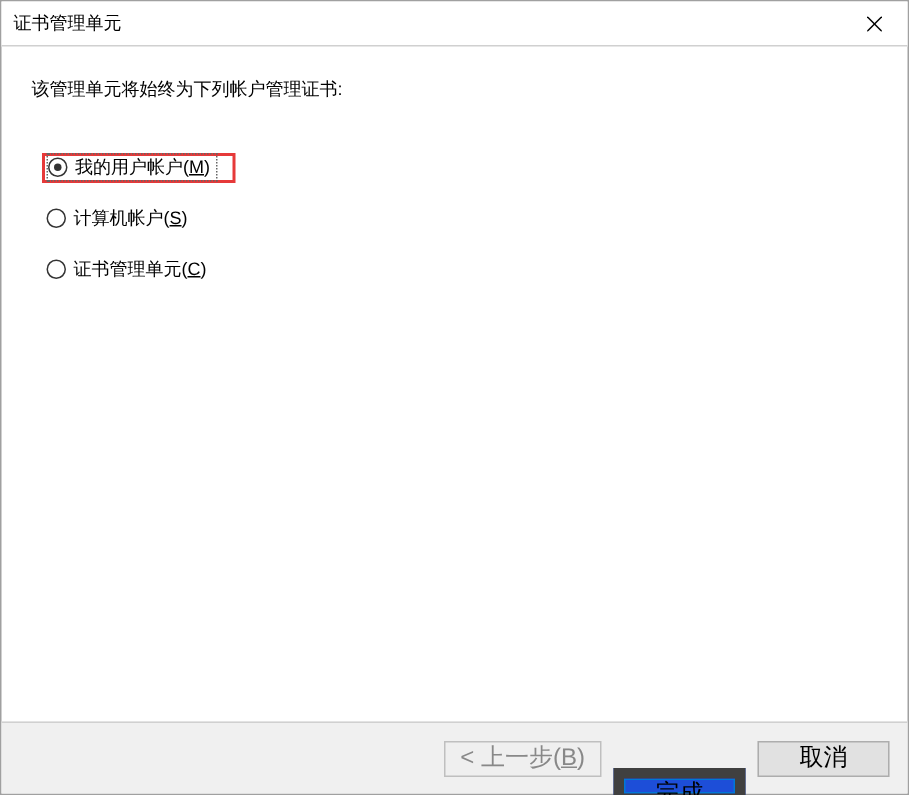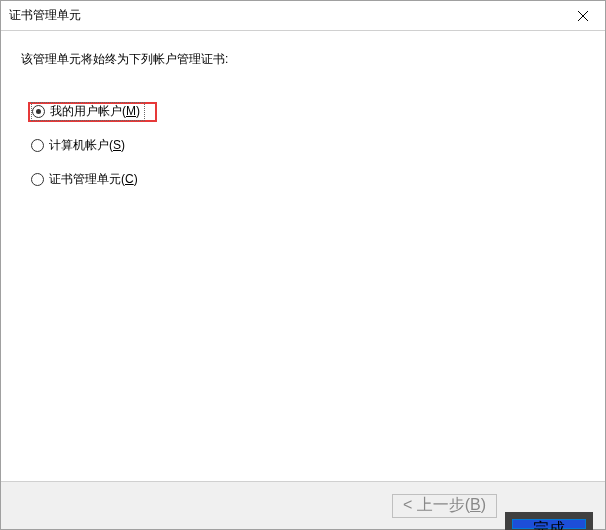--- a/index.html
+++ b/index.html
@@ -171,14 +171,15 @@
           <span class="radio-label"><span>证书管理单元(</span><u>C</u><span>)</span></span>
         </div>
       </div>
 
     </div>
   </div>
 
   <div class="button-bar">
     <button class="btn" disabled=""><span>&lt; 上一步(</span><u>B</u><span>)</span></button>
     <button class="btn primary">完成</button>
+    <button class="btn">取消</button>
   </div>
 </div>
 
 </body></html>

